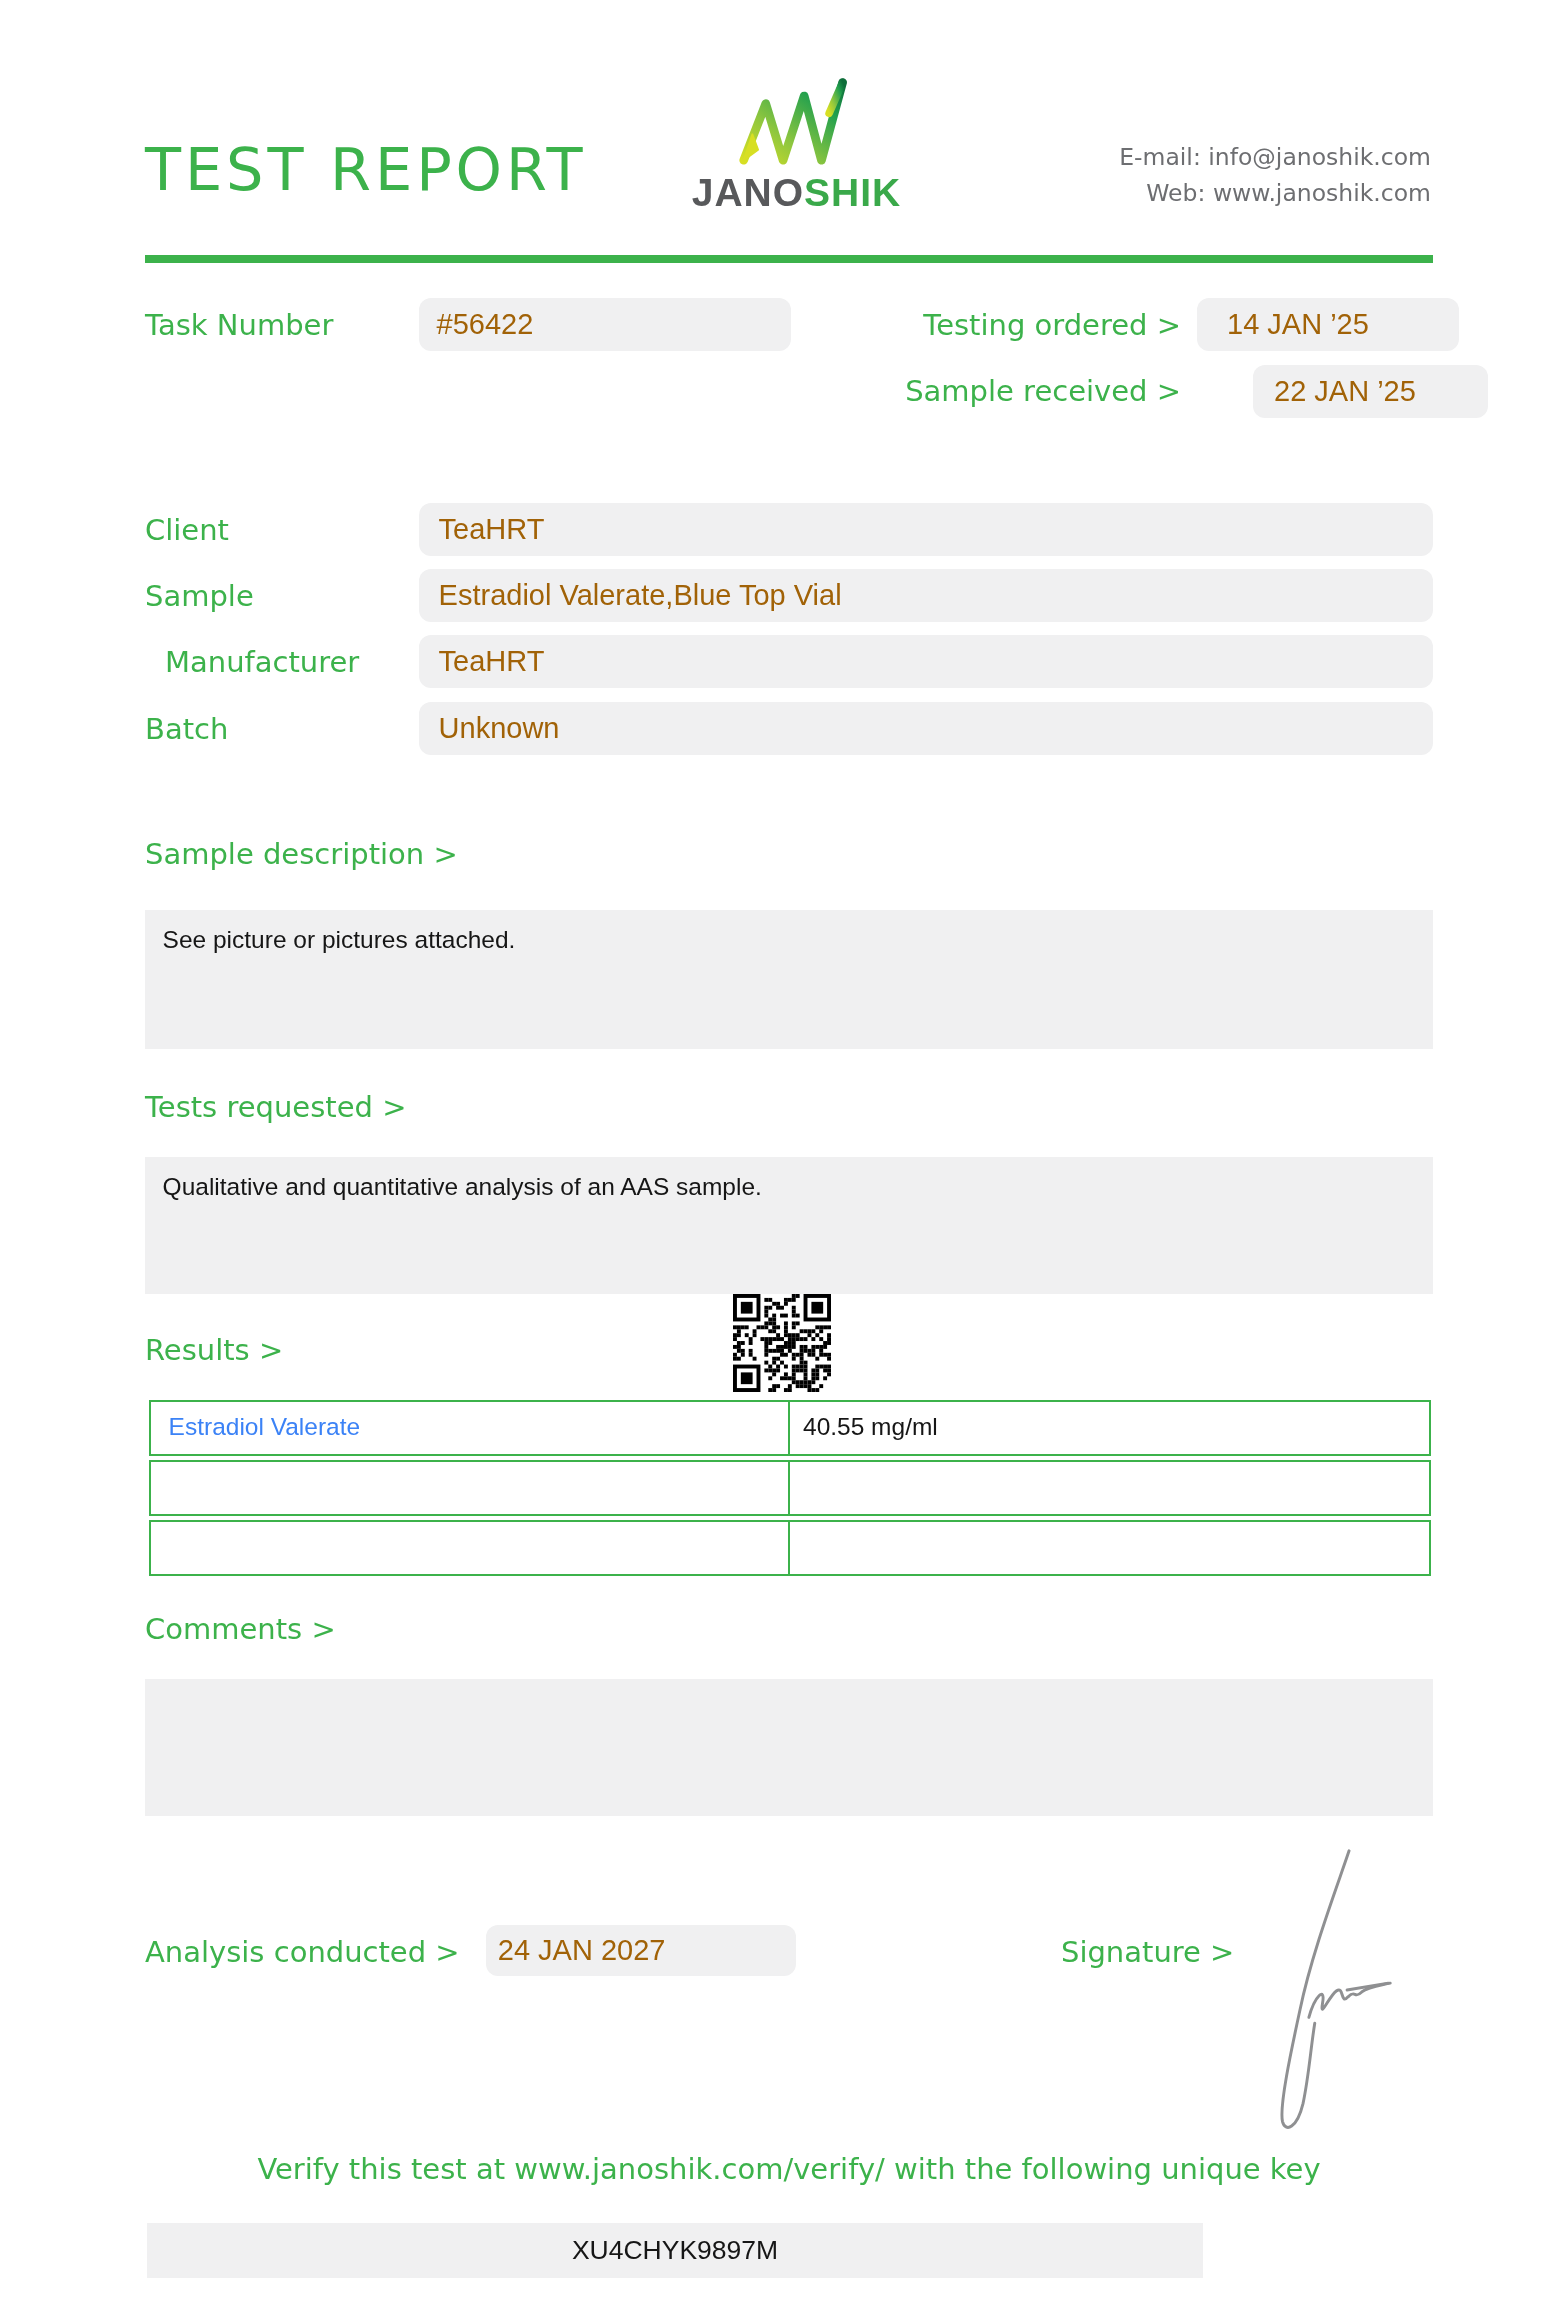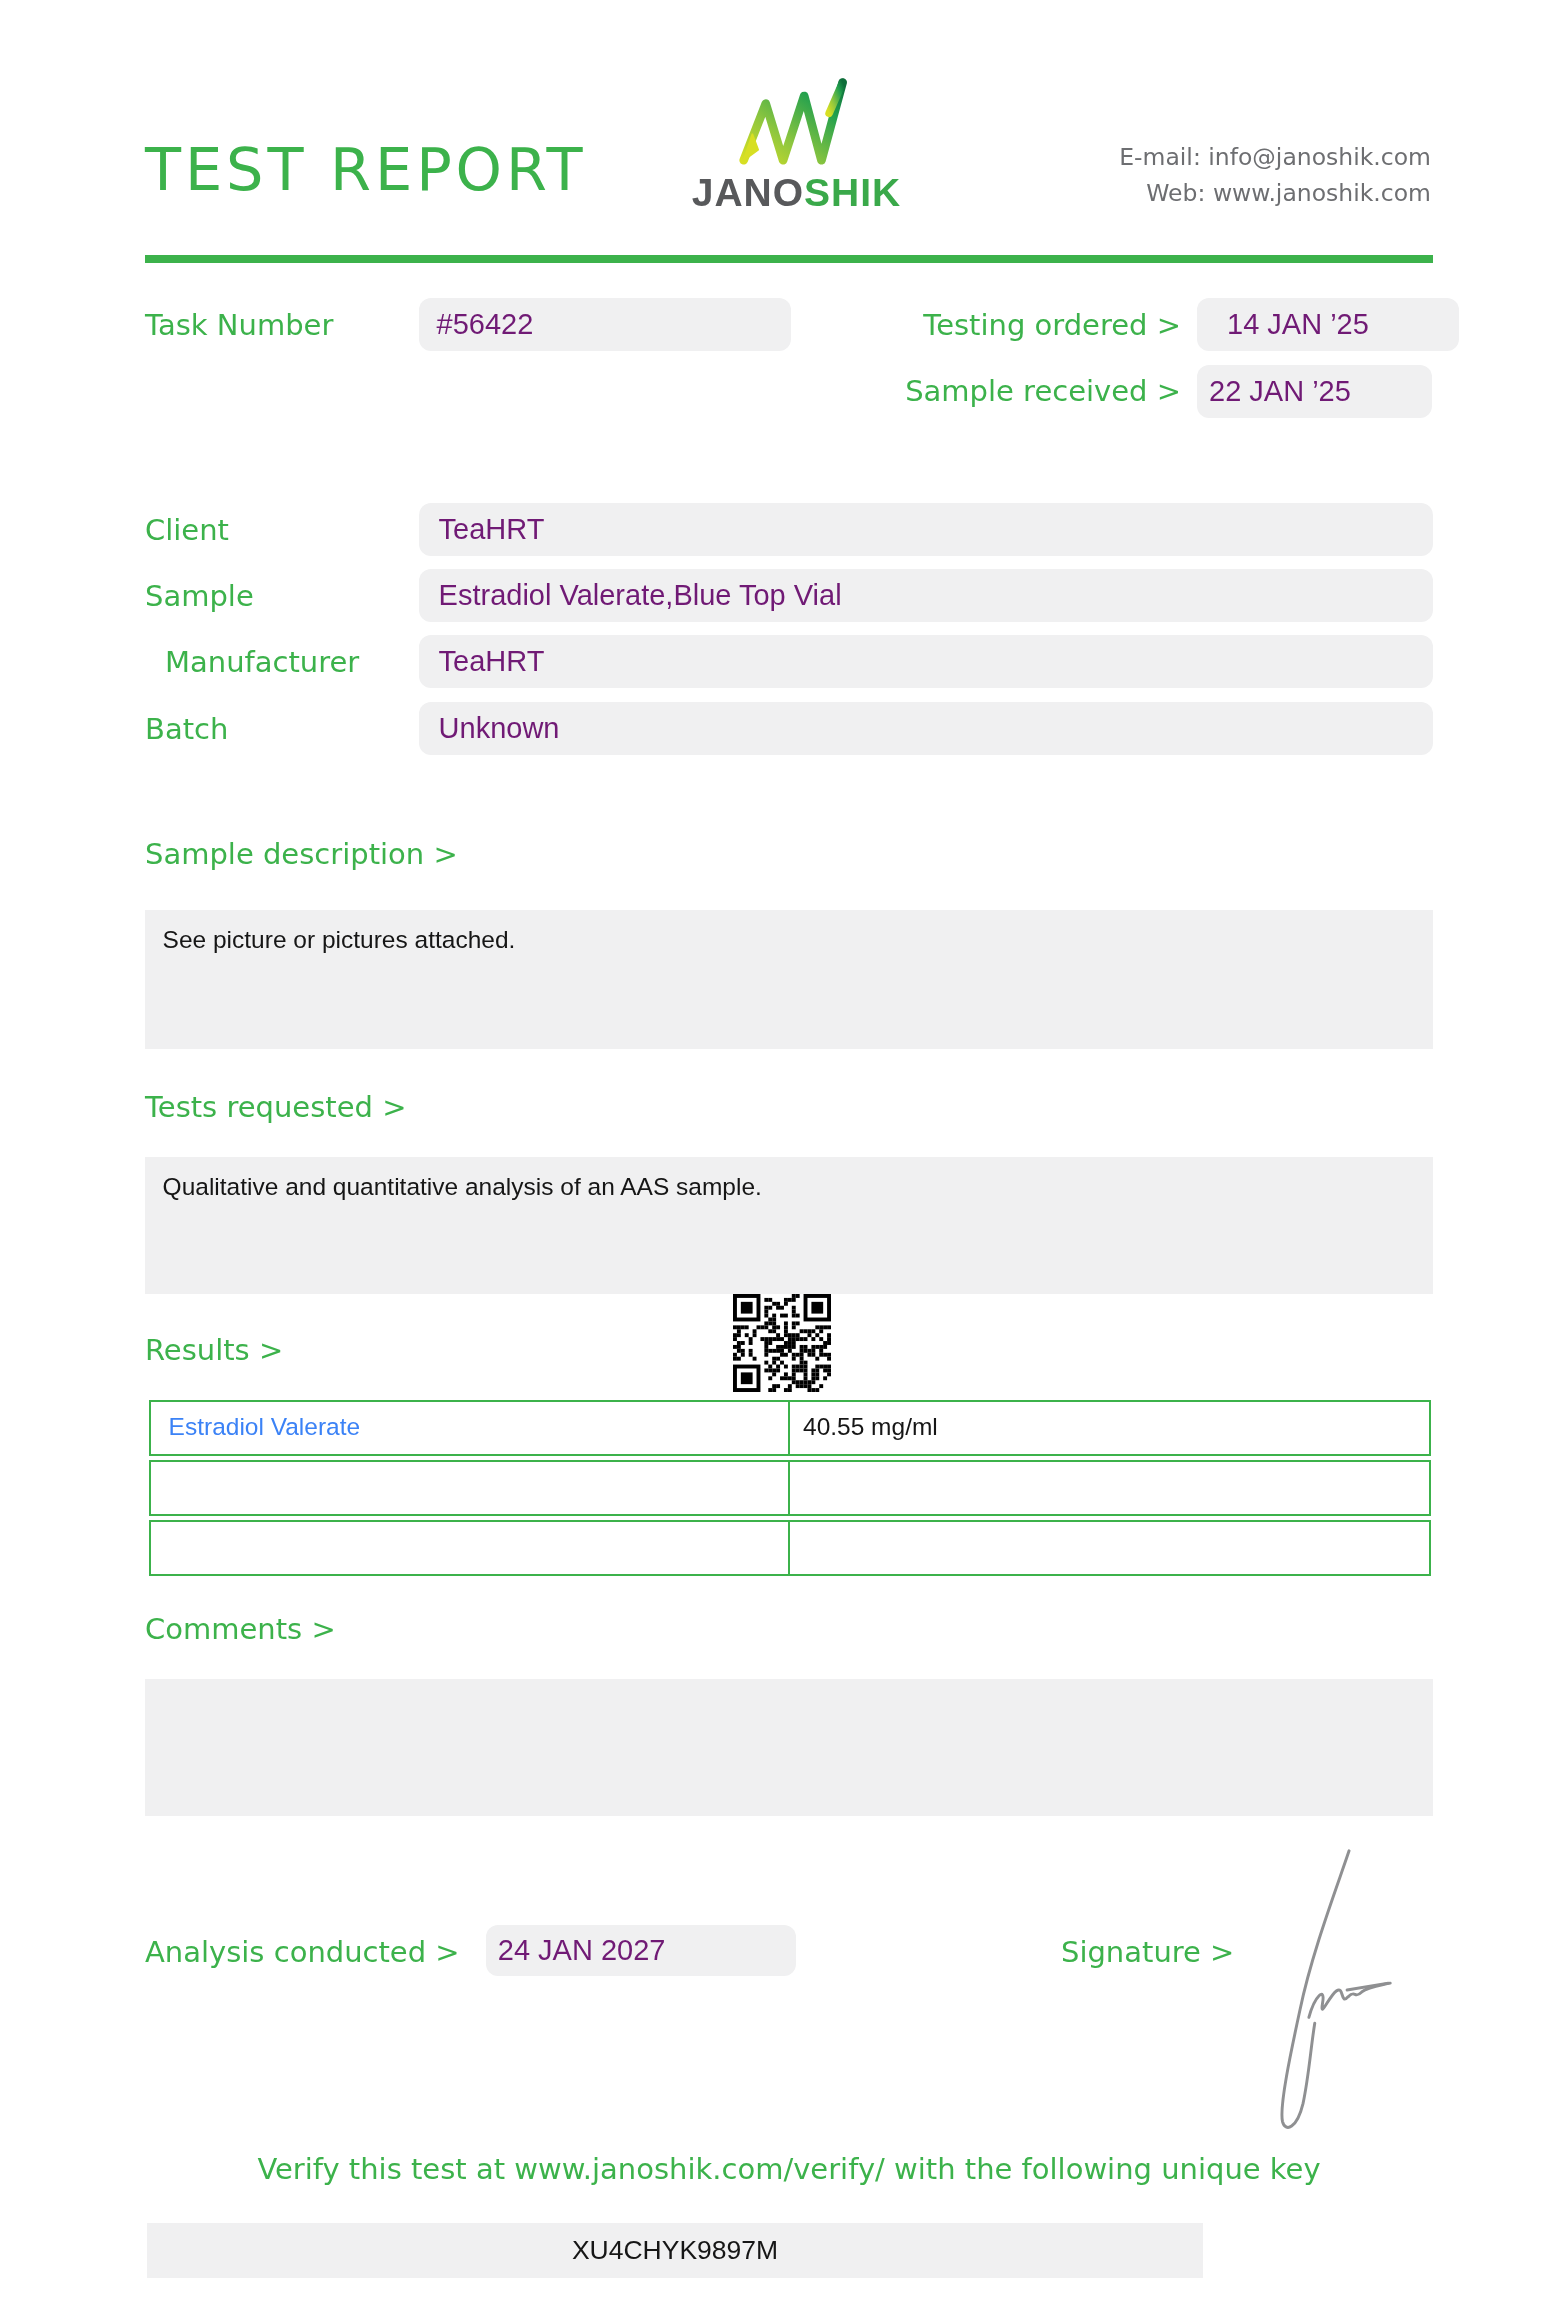--- a/index.html
+++ b/index.html
@@ -28,29 +28,29 @@
   .divider { position:absolute; left:145px; top:255px; width:1288px; height:7.8px; background:#3cb24b; }
 
   
   .glabel {
     position:absolute; font-family:"DejaVu Sans", sans-serif;
     font-size:29px; color:#3cb24b; white-space:nowrap;
   }
   
   .vbox {
     position:absolute; background:#f0f0f1; box-sizing:border-box;
-    font-size:29px; color:#701a75; white-space:nowrap; overflow:hidden;border-radius:12px;
+    font-size:29px; color:#a16207; white-space:nowrap; overflow:hidden;border-radius:12px;
   }
 
   .task-label { left:145px; top:308px; }
   .task-value { left:419px; top:298px; width:372px; height:53px; line-height:53px; padding-left:17.6px; }
   .ordered-label { left:843px; top:308px; width:338px; text-align:right; }
   .ordered-box { left:1197px; top:298px; width:262px; height:53px; line-height:53px; padding-left:30px; }
   .received-label { left:843px; top:374px; width:338px; text-align:right; }
-  .received-box { left:1197px; top:365px; width:235px; height:53px; line-height:53px; padding-left:12px; }
+  .received-box { left:1253px; top:365px; width:235px; height:53px; line-height:53px; padding-left:21px; }
 
   .lbl-client { left:145px; top:513px; }
   .lbl-sample { left:145px; top:579px; }
   .lbl-manufacturer { left:145px; top:645px;margin-left:20px; }
   .lbl-batch { left:145px; top:712px; }
   .box-client { left:419px; top:503px; width:1014px; height:53px; line-height:53px; padding-left:19.6px; }
   .box-sample { left:419px; top:569px; width:1014px; height:53px; line-height:53px; padding-left:19.6px; }
   .box-manufacturer { left:419px; top:635px; width:1014px; height:53px; line-height:53px; padding-left:19.6px; }
   .box-batch { left:419px; top:702px; width:1014px; height:53px; line-height:53px; padding-left:19.6px; }
 

